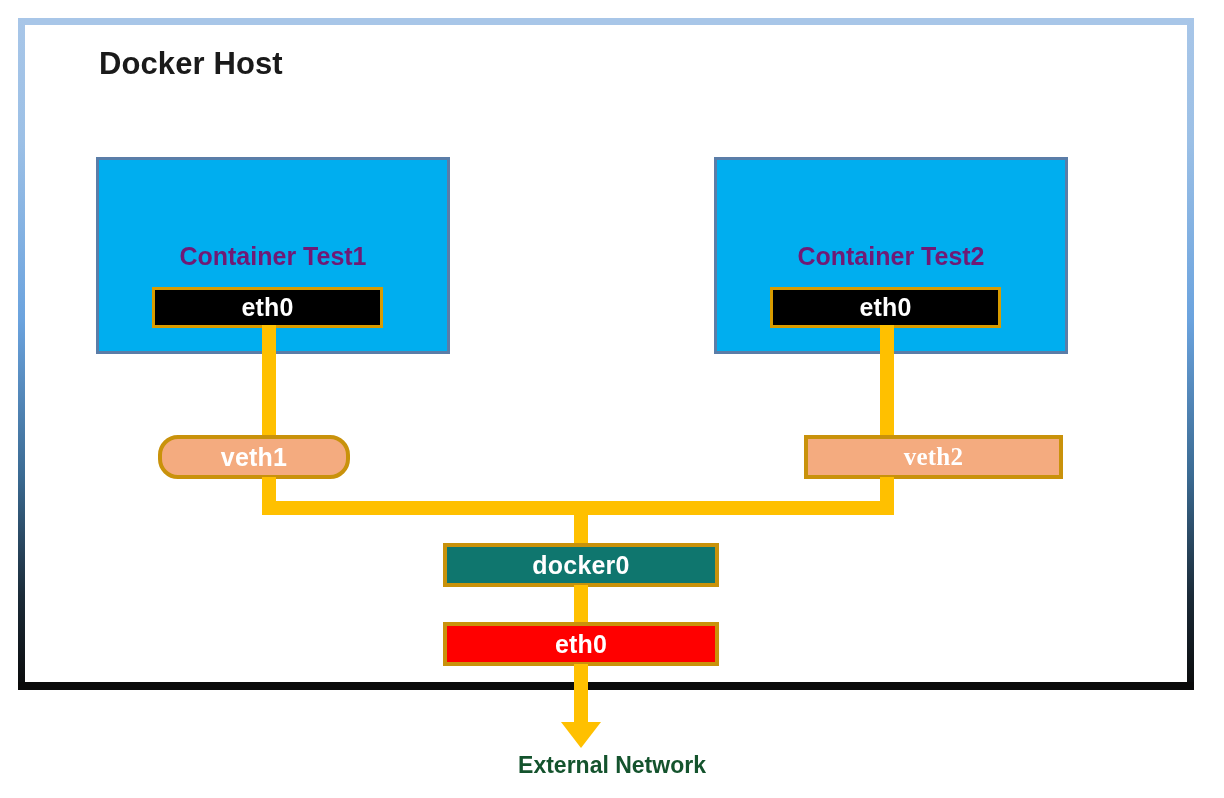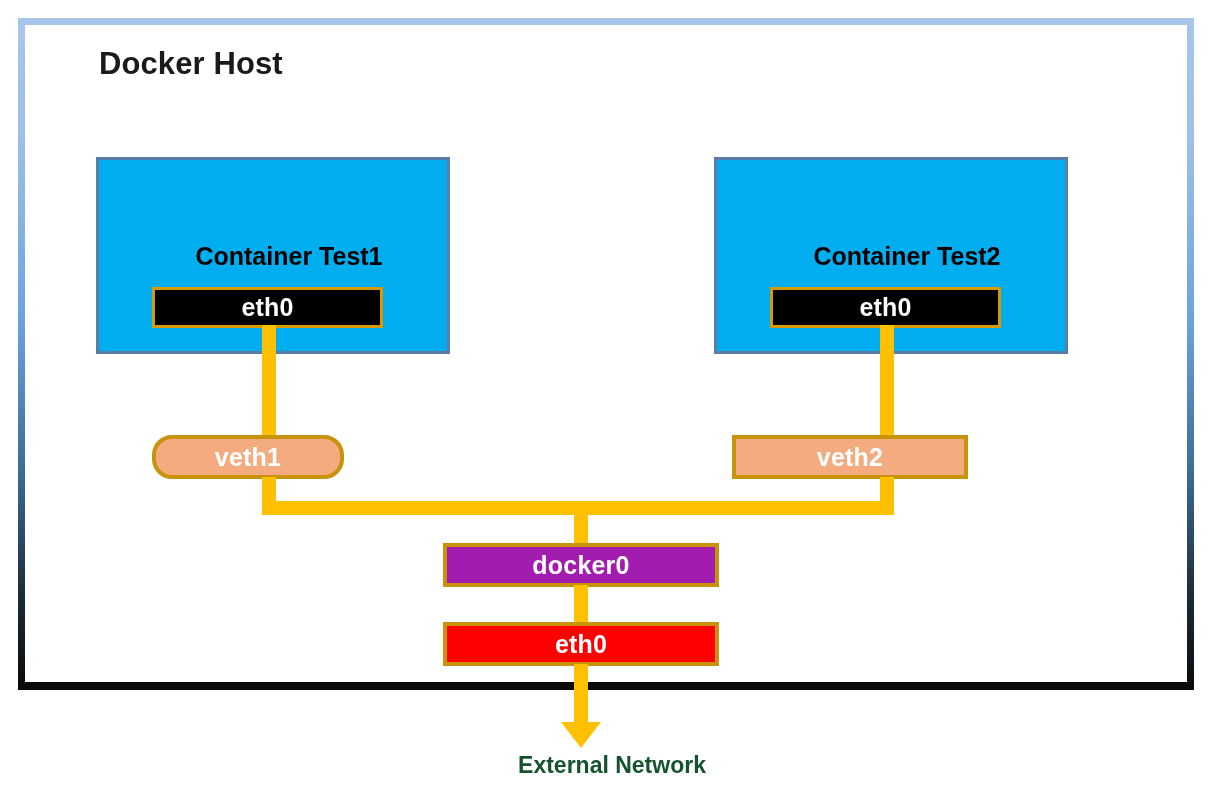--- a/index.html
+++ b/index.html
@@ -69,24 +69,24 @@
 
   
   .container-box {
     position: absolute;
     box-sizing: border-box;
     background: #00AEEF;
     border: 3px solid #5a7da8;
   }
   .container-label {
     position: absolute;
-    left: 16px;
+    left: 0;
     width: 100%;
     text-align: center;
-    color: #000000;
+    color: #701a75;
     font-size: 25px;
     font-weight: 600;
     white-space: nowrap;
   }
   .iface-black {
     position: absolute;
     box-sizing: border-box;
     background: #000000;
     border: 3px solid #D79B00;
     color: #ffffff;
@@ -108,21 +108,21 @@
     font-size: 25px;
     color: #ffffff;
     letter-spacing: 0.2px;
   }
   .bar-veth {
     background: #F4AB7F;
     border: 4px solid #C9920B;
     font-weight: 600;
   }
   .bar-docker0 {
-    background: #a21caf;
+    background: #0f766e;
     border: 4px solid #C9920B;
     font-weight: 600;
   }
   .bar-eth0-red {
     background: #FF0000;
     border: 4px solid #C9920B;
     font-weight: 700;
   }
 
   
@@ -170,22 +170,22 @@
   </div>
 
   <div class="container-box" style="left:714px; top:157px; width:354px; height:197px;padding-left:8px;">
     <div class="container-label" style="top:82px;">Container Test2</div>
     <div class="iface-black" style="left:53px; top:127px; width:231px; height:41px;">eth0</div>
   </div>
 
   <div class="wire" style="left:262px; top:325px; width:14px; height:112px;"></div>
   <div class="wire" style="left:880px; top:325px; width:14px; height:112px;"></div>
 
-  <div class="bar bar-veth" style="left:152px; top:435px; width:192px; height:44px;border-radius:20px;">veth1</div>
-  <div class="bar bar-veth" style="left:732px; top:435px; width:236px; height:44px;">veth2</div>
+  <div class="bar bar-veth" style="left:158px; top:435px; width:192px; height:44px;border-radius:20px;">veth1</div>
+  <div class="bar bar-veth" style="left:804px; top:435px; width:259px; height:44px;font-family:Liberation Serif, serif;">veth2</div>
 
   <div class="wire" style="left:262px; top:477px; width:14px; height:38px;"></div>
   <div class="wire" style="left:880px; top:477px; width:14px; height:38px;"></div>
 
   <div class="wire" style="left:262px; top:501px; width:632px; height:14px;"></div>
 
   <div class="wire" style="left:574px; top:501px; width:14px; height:46px;"></div>
 
   <div class="bar bar-docker0" style="left:443px; top:543px; width:276px; height:44px;">docker0</div>
 

